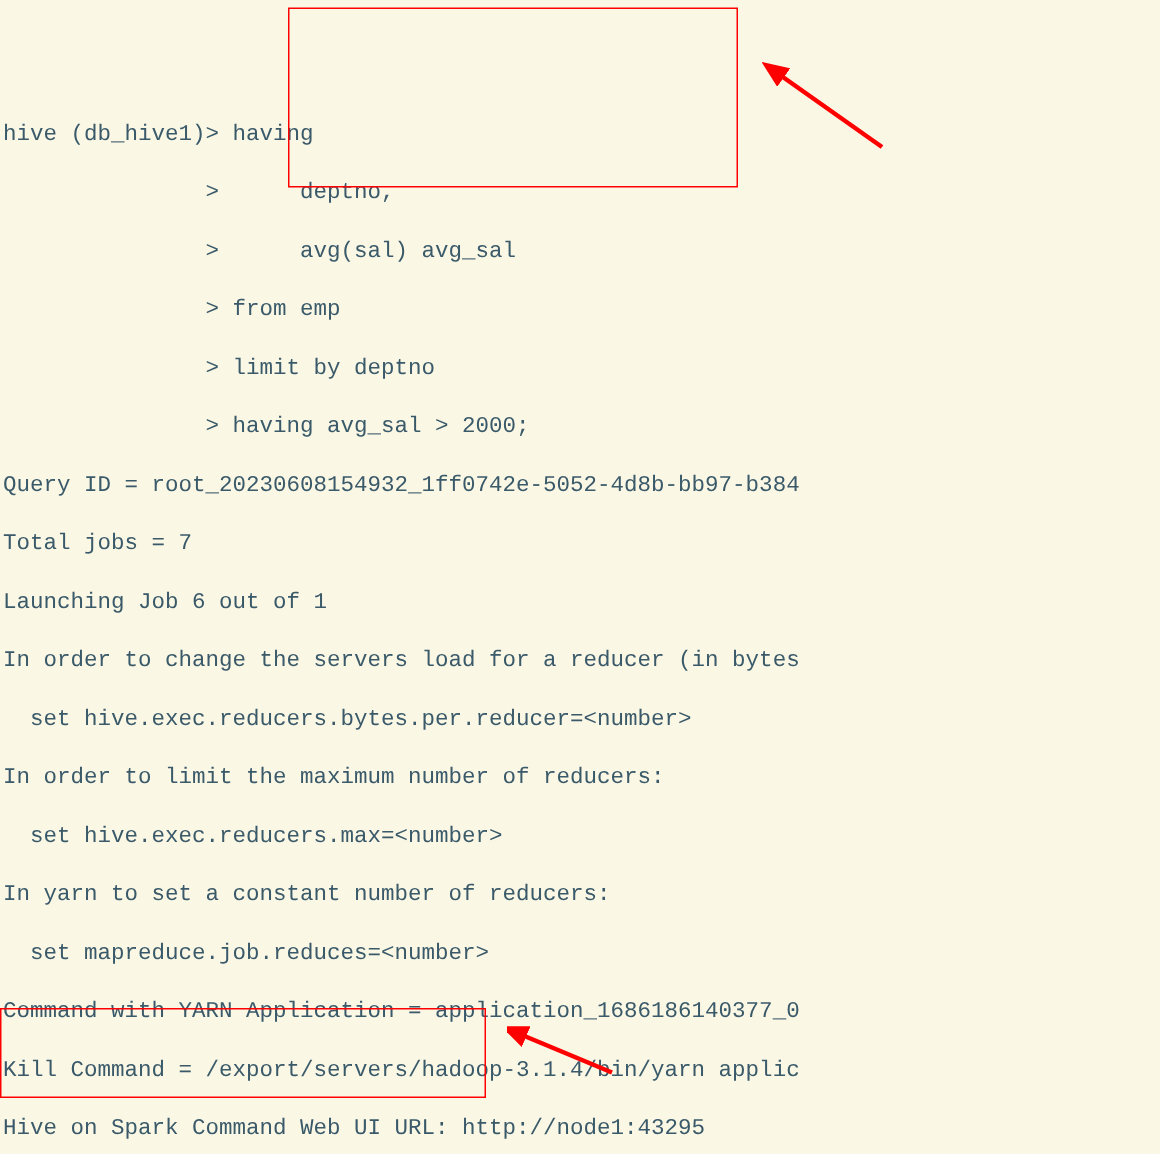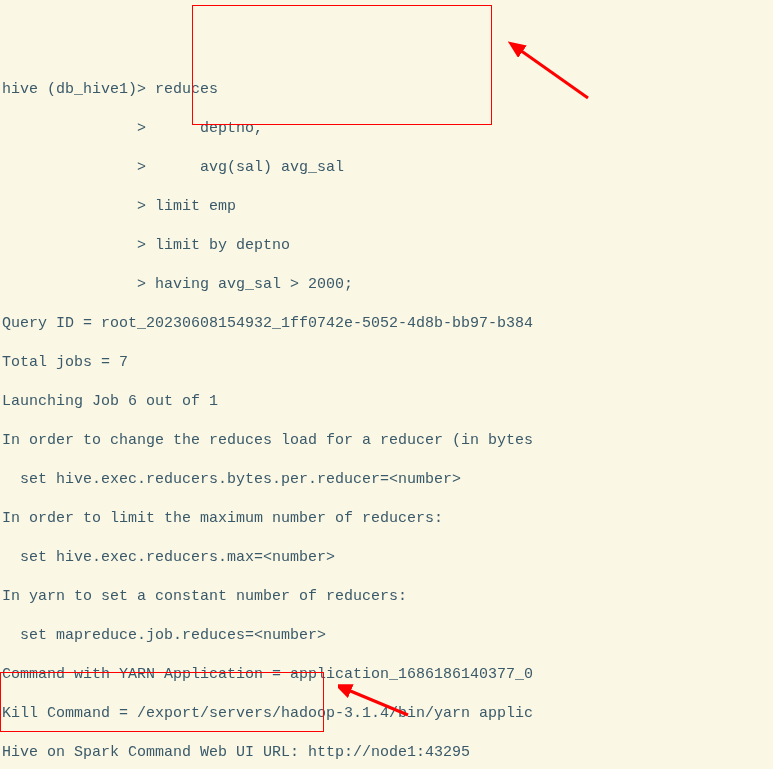--- a/index.html
+++ b/index.html
@@ -49,30 +49,30 @@
       top: 680px;
       left: 338px;
       pointer-events: none;
     }
   </style>
 </head>
 <body>
 
 
 
-<div class="line"><span>hive (db_hive1)&gt;</span><span> reduces</span></div>
+<div class="line"><span>hive (db_hive1)&gt;</span><span> having</span></div>
 <div class="line"><span>               &gt;</span><span>      deptno,</span></div>
 <div class="line"><span>               &gt;</span><span>      avg(sal) avg_sal</span></div>
-<div class="line"><span>               &gt;</span><span> limit emp</span></div>
+<div class="line"><span>               &gt;</span><span> from emp</span></div>
 <div class="line"><span>               &gt;</span><span> limit by deptno</span></div>
 <div class="line"><span>               &gt;</span><span> having avg_sal &gt; 2000;</span></div>
 <div class="line">Query ID = root_20230608154932_1ff0742e-5052-4d8b-bb97-b384</div>
 <div class="line">Total jobs = 7</div>
 <div class="line">Launching Job 6 out of 1</div>
-<div class="line">In order to change the reduces load for a reducer (in bytes</div>
+<div class="line">In order to change the servers load for a reducer (in bytes</div>
 <div class="line">  set hive.exec.reducers.bytes.per.reducer=&lt;number&gt;</div>
 <div class="line">In order to limit the maximum number of reducers:</div>
 <div class="line">  set hive.exec.reducers.max=&lt;number&gt;</div>
 <div class="line">In yarn to set a constant number of reducers:</div>
 <div class="line">  set mapreduce.job.reduces=&lt;number&gt;</div>
 <div class="line">Command with YARN Application = application_1686186140377_0</div>
 <div class="line">Kill Command = /export/servers/hadoop-3.1.4/bin/yarn applic</div>
 <div class="line">Hive on Spark Command Web UI URL: http://node1:43295</div>
 <div class="line"></div>
 

